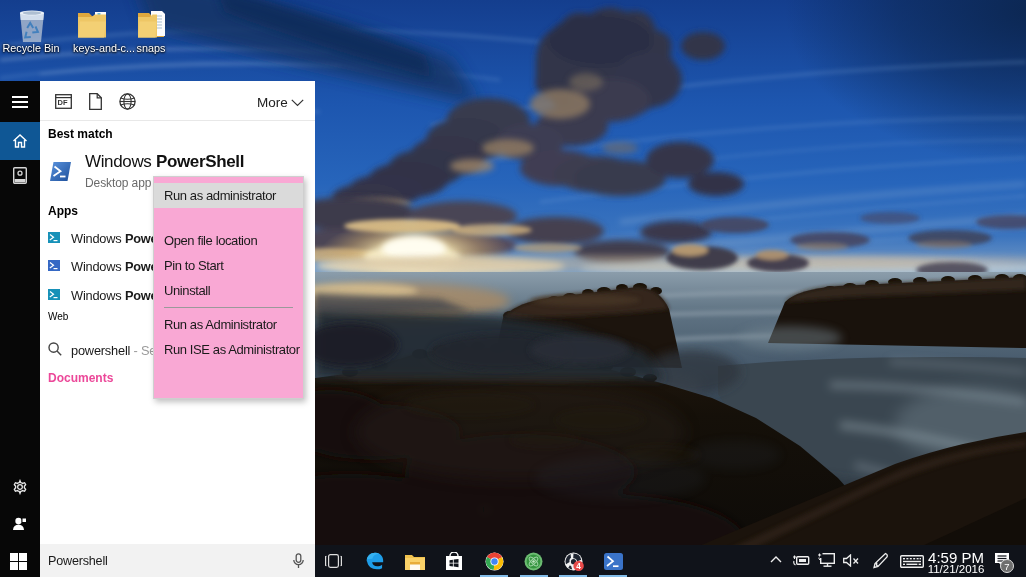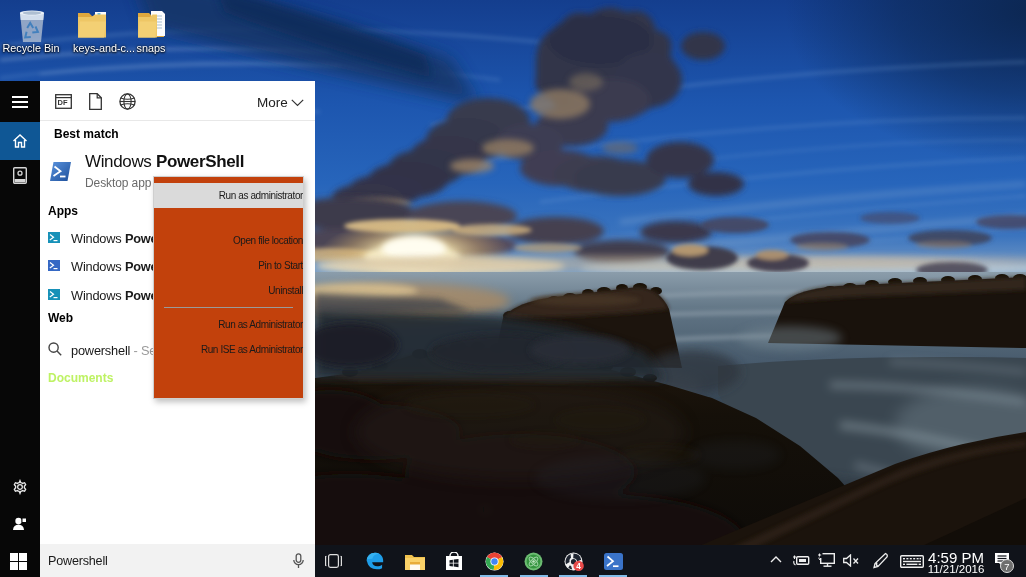--- a/index.html
+++ b/index.html
@@ -365,21 +365,21 @@
   <ellipse cx="8.5" cy="8.5" rx="3.6" ry="7.6" fill="none" stroke="#333" stroke-width="1.1"></ellipse>
   <line x1="0.9" y1="8.5" x2="16.1" y2="8.5" stroke="#333" stroke-width="1.1"></line>
   <path d="M1.6,5 Q8.5,7.4 15.4,5 M1.6,12 Q8.5,9.6 15.4,12" fill="none" stroke="#333" stroke-width="1.1"></path>
 </svg>
 <div class="abs" style="left:257px;top:95px;font-size:13.5px;color:#222;">More</div>
 <svg class="abs" style="left:291px;top:99px" width="13" height="8" viewBox="0 0 13 8">
   <path d="M0.8,0.8 L6.5,6.5 L12.2,0.8" fill="none" stroke="#333" stroke-width="1.2"></path>
 </svg>
 <div class="abs" style="left:40px;top:120px;width:275px;height:1px;background:#e8e8e8;"></div>
 
-<div class="abs" style="left:48px;top:127px;font-size:12px;font-weight:bold;color:#000;margin-left:6px;">Best match</div>
+<div class="abs" style="left:48px;top:127px;font-size:12px;font-weight:bold;color:#000;">Best match</div>
 <svg class="abs" style="left:50px;top:162px" width="21" height="19" viewBox="0 0 21 19">
   <defs>
       <linearGradient id="psg" x1="0" y1="0" x2="1" y2="1">
     <stop offset="0" stop-color="#5a93dd"></stop>
         <stop offset="1" stop-color="#1d4f9b"></stop>
   </linearGradient>
     </defs>
   <path d="M3.5,0 L21,0 L17.5,19 L0,19 Z" fill="url(#psg)"></path>
   <path d="M4.5,4.5 L10.5,9.2 L3.5,14" fill="none" stroke="#fff" stroke-width="1.8"></path>
   <line x1="10" y1="14.5" x2="15.5" y2="14.5" stroke="#fff" stroke-width="1.8"></line>
@@ -400,30 +400,30 @@
   <line x1="5.5" y1="8.6" x2="9.5" y2="8.6" stroke="#fff" stroke-width="1.2"></line>
 </svg>
 <div class="abs" style="left:71px;top:259px;font-size:12.8px;letter-spacing:-0.2px;color:#1a1a1a;">Windows <b>Powe</b></div>
 <svg class="abs" style="left:48px;top:289px" width="12" height="11" viewBox="0 0 12 11">
   <rect width="12" height="11" fill="#1791b8"></rect>
   <path d="M2,2.5 L5.5,5.3 L1.8,8" fill="none" stroke="#fff" stroke-width="1.2"></path>
   <line x1="5.5" y1="8.6" x2="9.5" y2="8.6" stroke="#fff" stroke-width="1.2"></line>
 </svg>
 <div class="abs" style="left:71px;top:288px;font-size:12.8px;letter-spacing:-0.2px;color:#1a1a1a;">Windows <b>Powe</b></div>
 
-<div class="abs" style="left:48px;top:311px;font-size:12px;font-weight:bold;color:#000;">Web</div>
+<div class="abs" style="left:48px;top:311px;font-size:10px;font-weight:normal;color:#000;">Web</div>
 <svg class="abs" style="left:48px;top:342px" width="14" height="14" viewBox="0 0 14 14">
   <circle cx="5.6" cy="5.6" r="4.6" fill="none" stroke="#444" stroke-width="1.4"></circle>
   <line x1="9" y1="9" x2="13.2" y2="13.2" stroke="#444" stroke-width="1.4"></line>
 </svg>
 <div class="abs" style="left:71px;top:343px;font-size:12.8px;letter-spacing:-0.2px;color:#1a1a1a;">powershell <span style="color:#9a9a9a;">- Sea</span></div>
 
-<div class="abs" style="left:48px;top:371px;font-size:12px;font-weight:bold;color:#bef264;">Documents</div>
-
-<div class="abs" style="left:153px;top:176px;width:151px;height:223px;background:#c2410c;border:1px solid #cfcfcf;box-shadow:2px 3px 6px rgba(0,0,0,0.25);font-size:10px;letter-spacing:-0.4px;color:#1a1a1a;white-space:nowrap;overflow:hidden;text-align:right;">
+<div class="abs" style="left:48px;top:371px;font-size:12px;font-weight:bold;color:#ec4899;">Documents</div>
+
+<div class="abs" style="left:153px;top:176px;width:151px;height:223px;background:#f9a8d4;border:1px solid #cfcfcf;box-shadow:2px 3px 6px rgba(0,0,0,0.25);font-size:13px;letter-spacing:-0.4px;color:#1a1a1a;white-space:nowrap;overflow:hidden;">
   <div style="height:6px"></div>
   <div style="height:25px;line-height:25px;padding-left:10px;background:#dadada;">Run as administrator</div>
   <div style="height:25px;line-height:25px;padding-left:10px;margin-top:20px;">Open file location</div>
   <div style="height:25px;line-height:25px;padding-left:10px;">Pin to Start</div>
   <div style="height:25px;line-height:25px;padding-left:10px;">Uninstall</div>
   <div style="height:9px;position:relative;">
       <div style="position:absolute;left:10px;right:10px;top:4px;height:1px;background:#9a9a9a;"></div>
     </div>
   <div style="height:25px;line-height:25px;padding-left:10px;">Run as Administrator</div>
   <div style="height:25px;line-height:25px;padding-left:10px;">Run ISE as Administrator</div>

